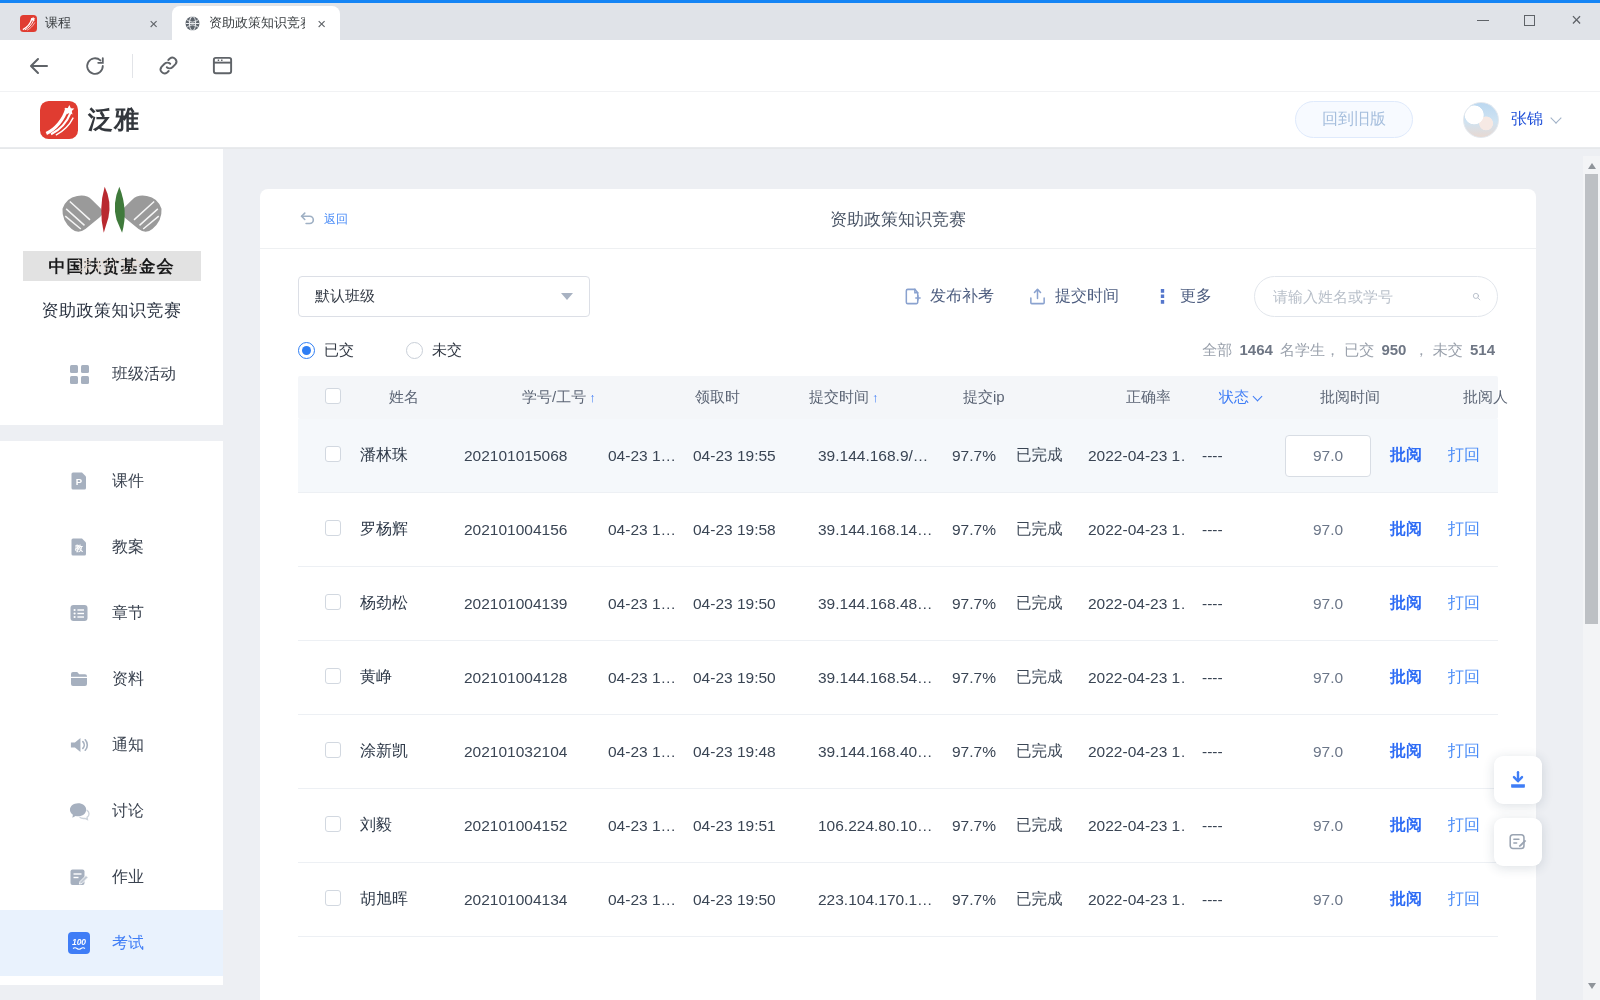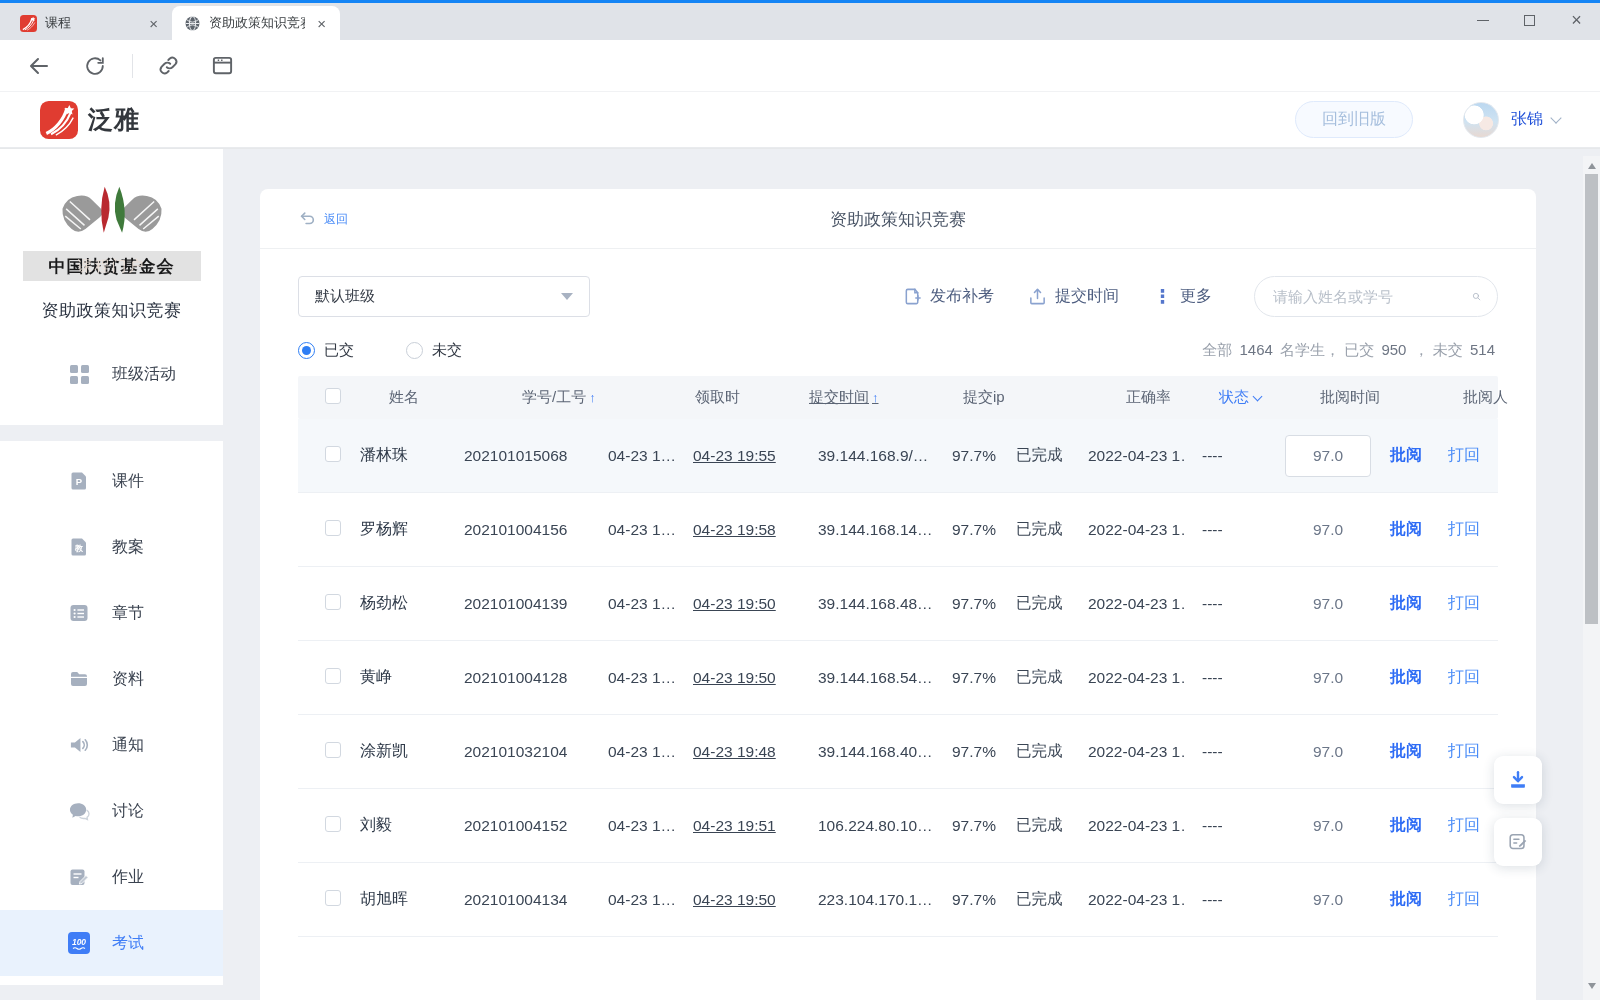--- a/index.html
+++ b/index.html
@@ -85,29 +85,29 @@
   .search-pill input { border:none; outline:none; flex:1; font-size:15px; color:#333; background:transparent; font-family:Liberation Sans, sans-serif; }
   .search-pill input::placeholder { color:#b9c0ca; }
 
   .filter-row { display:flex; align-items:center; margin:24px 38px 0 38px; }
   .radio-group { display:flex; align-items:center; gap:52px; }
   .radio { display:flex; align-items:center; gap:9px; font-size:15px; color:#333a45; }
   .radio-circle { width:17px; height:17px; border-radius:50%; border:1px solid #c9cfd8; background:#fff; display:flex; align-items:center; justify-content:center; }
   .radio.checked .radio-circle { border:1.5px solid #2e7ef5; }
   .radio.checked .radio-circle::after { content:""; width:9px; height:9px; border-radius:50%; background:#2e7ef5; }
   .stats { margin-left:auto; font-size:15px; color:#9aa1ac; }
-  .stats b { color:#6e7684; font-weight:normal; padding:0 3px; }
+  .stats b { color:#6e7684; font-weight:bold; padding:0 3px; }
 
   .table { margin:16px 38px 0 38px; }
   .thead, .trow { display:grid; grid-template-columns:44px 104px 148px 86px 112px 140px 64px 74px 116px 90px 104px 1fr; align-items:center; }
   .thead { height:43px; background:#f4f6f9; border-radius:2px; font-size:15px; color:#5c6575;gap:29px; }
   .col { padding-left:18px; white-space:nowrap; overflow:hidden; }
   .c-check { padding-left:27px; }
   .c-receive { padding-left:14px; }
-  .c-submit { padding-left:13px;text-decoration:underline; }
+  .c-submit { padding-left:13px; }
   .c-ip { padding-left:26px; }
   .c-acc { padding-left:20px; }
   .c-status { padding-left:20px; }
   .c-rtime { padding-left:18px; }
   .c-reviewer { padding-left:16px; }
   .c-score { padding-left:0; text-align:center; }
   .c-action { padding-left:10px; }
   .sort-up { color:#3f7df6; font-size:13px; margin-left:3px; }
   .sort-up.light { color:#9dbdf5; }
   .status-head { color:#3f7df6; display:flex; align-items:center; gap:5px; }

